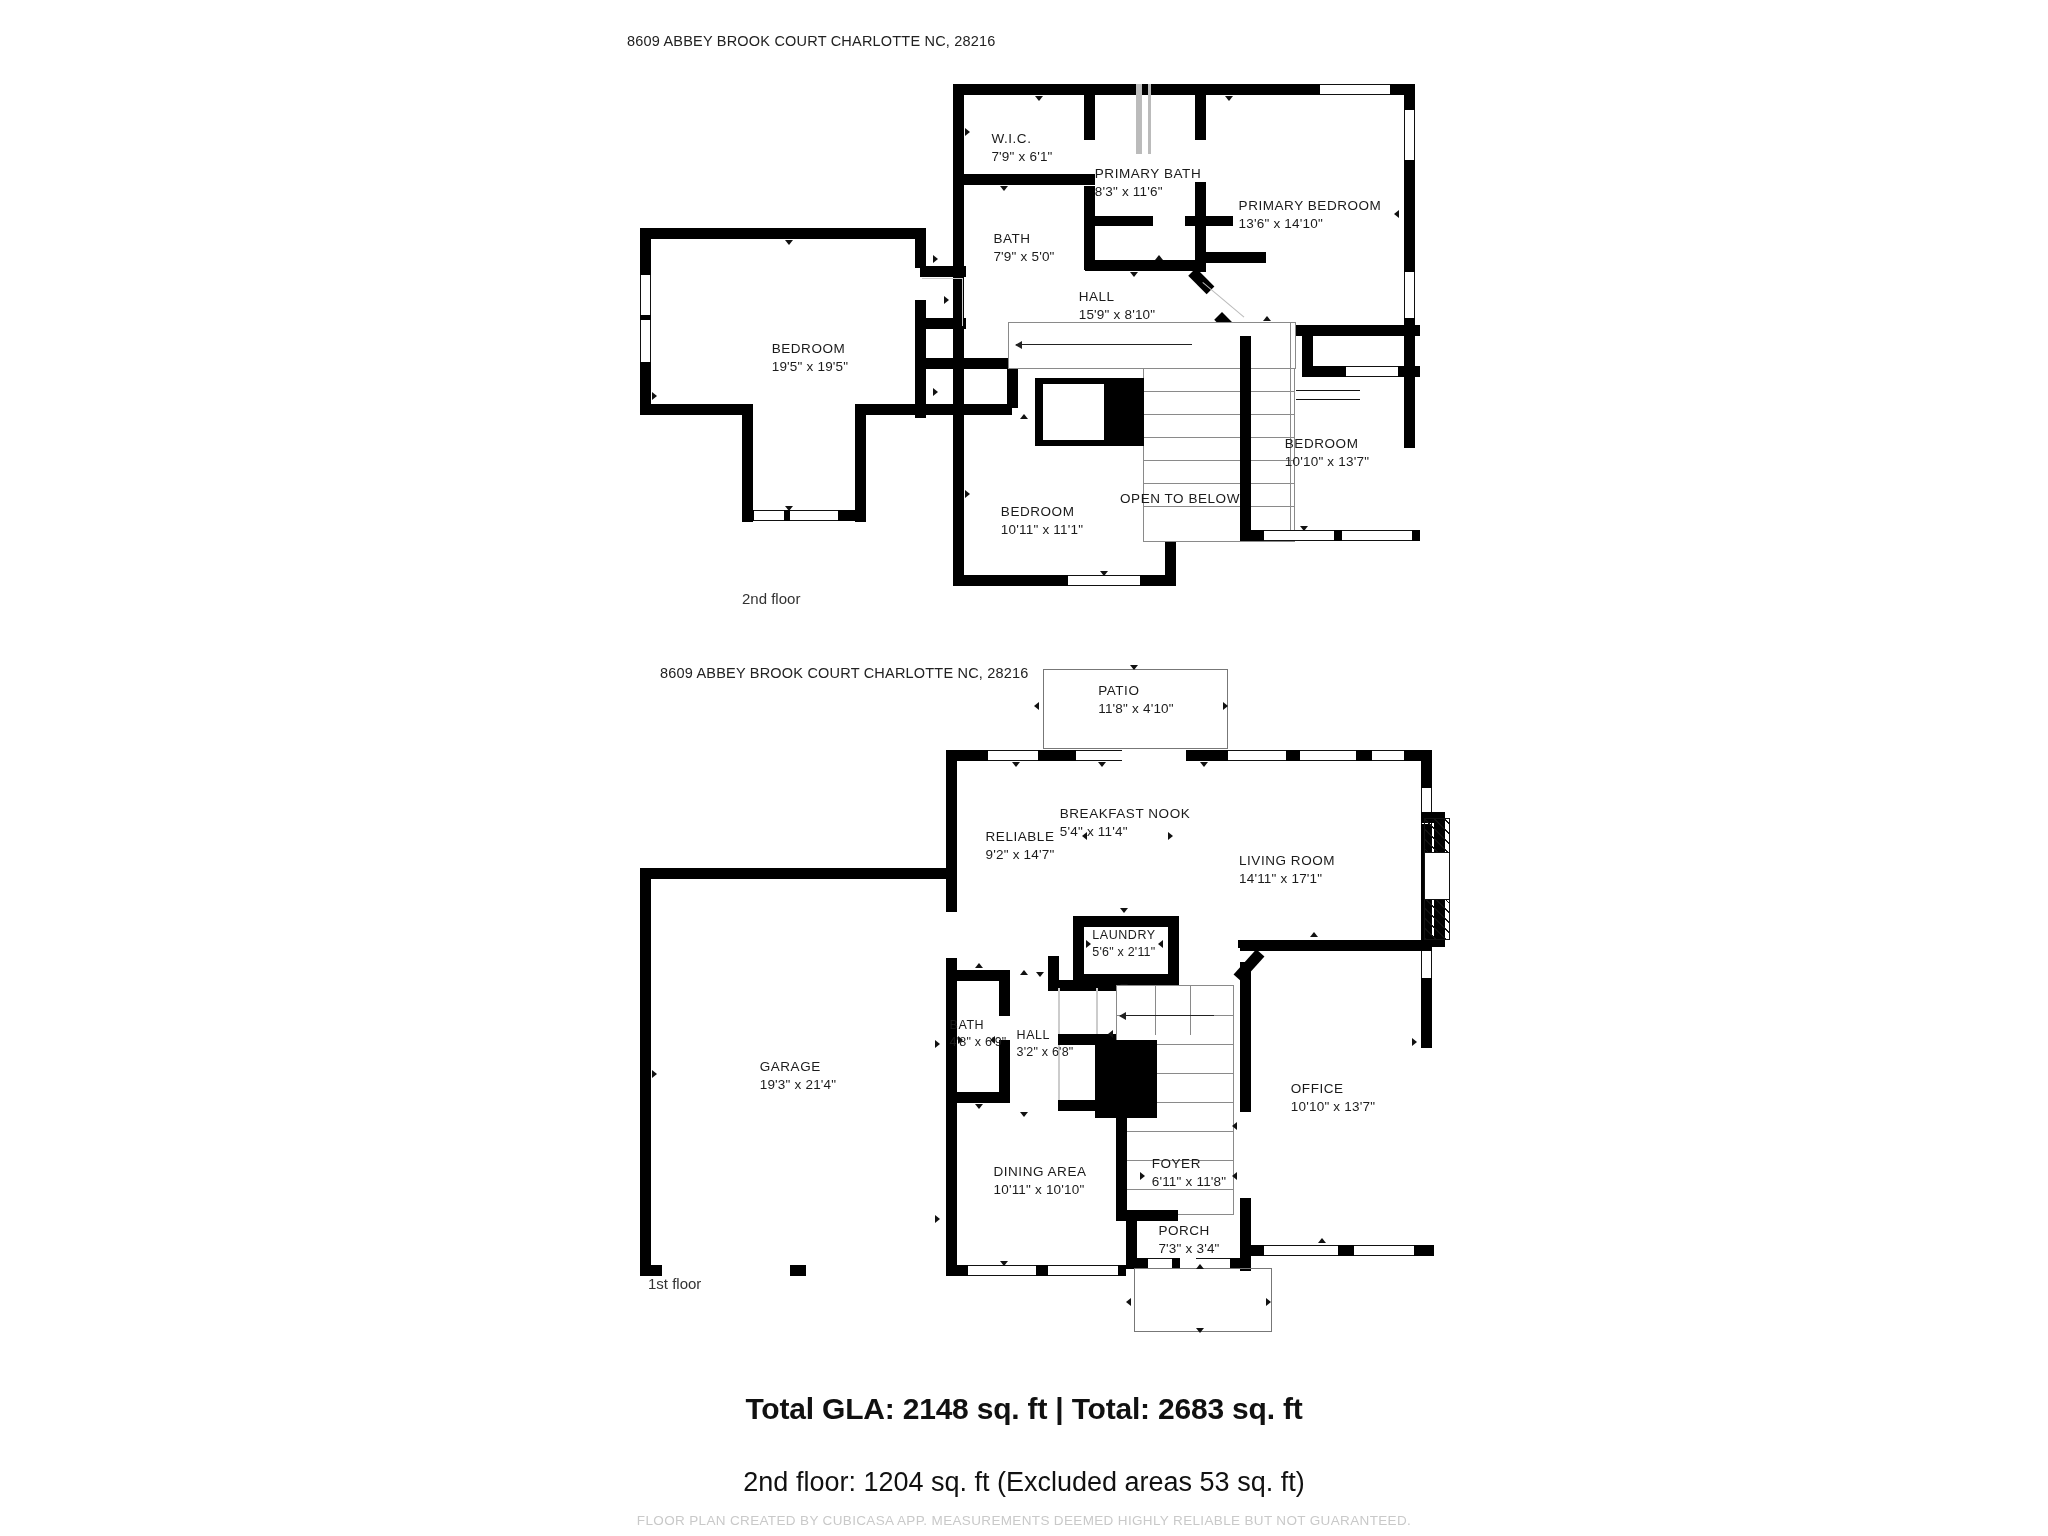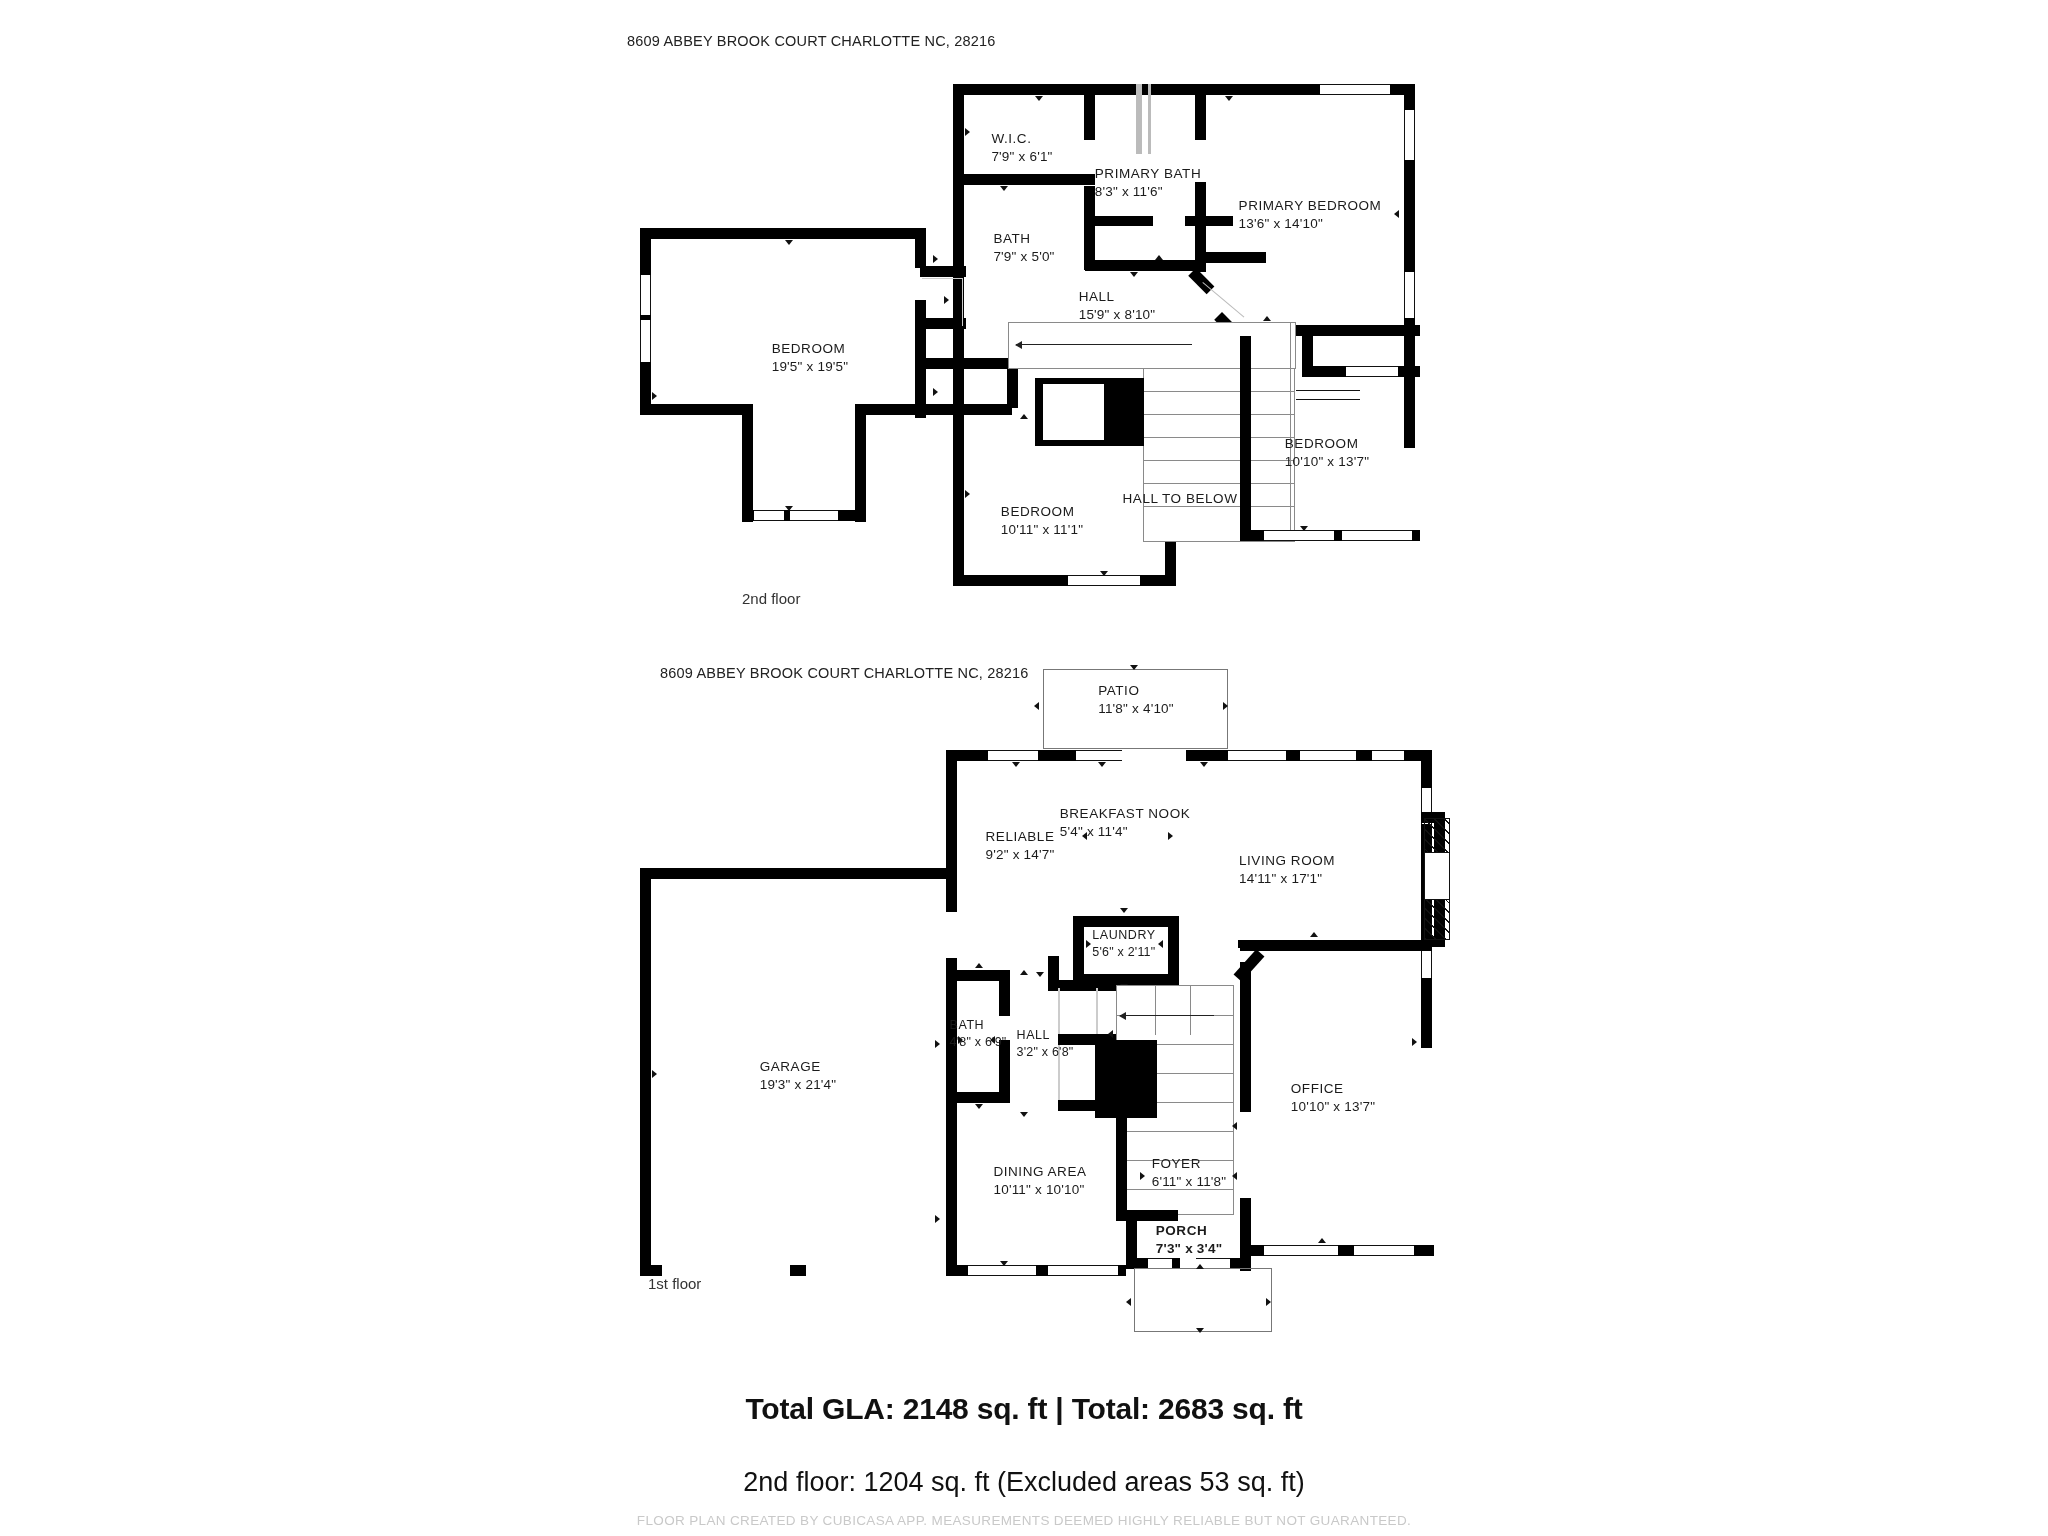--- a/index.html
+++ b/index.html
@@ -353,21 +353,21 @@
     </div>
     <div class="room" style="left:1327px; top:435px;">
       <span class="nm">BEDROOM</span>
       <span class="dm">10'10" x 13'7"</span>
     </div>
     <div class="room" style="left:1042px; top:503px;">
       <span class="nm">BEDROOM</span>
       <span class="dm">10'11" x 11'1"</span>
     </div>
     <div class="room" style="left:1180px; top:490px;">
-      <span class="nm">HALL TO BELOW</span>
+      <span class="nm">OPEN TO BELOW</span>
     </div>
 
     <div class="w" style="left:1240px; top:336px; width:11px; height:204px;"></div>
     <div class="w" style="left:1240px; top:530px; width:180px; height:11px;"></div>
     <div class="win" style="left:1264px; top:530px; width:70px; height:11px;"></div>
     <div class="win" style="left:1342px; top:530px; width:70px; height:11px;"></div>
     <div class="marker down" style="left:1300px; top:526px;"></div>
   </div>
 
   <div class="floor-caption" id="cap-2nd">2nd floor</div>
@@ -544,21 +544,21 @@
       <span class="dm">10'10" x 13'7"</span>
     </div>
     <div class="room" style="left:1040px; top:523px;">
       <span class="nm">DINING AREA</span>
       <span class="dm">10'11" x 10'10"</span>
     </div>
     <div class="room" style="left:1189px; top:515px;">
       <span class="nm">FOYER</span>
       <span class="dm">6'11" x 11'8"</span>
     </div>
-    <div class="room" style="left:1189px; top:582px;font-weight:bold;">
+    <div class="room" style="left:1189px; top:582px;">
       <span class="nm">PORCH</span>
       <span class="dm">7'3" x 3'4"</span>
     </div>
 
     <div class="w" style="left:946px; top:256px; width:11px; height:78px;"></div>
     <div class="opening" style="left:946px; top:272px; width:11px; height:46px;"></div>
 
     <div class="w" style="left:1238px; top:300px; width:11px; height:8px;"></div>
   </div>
 

